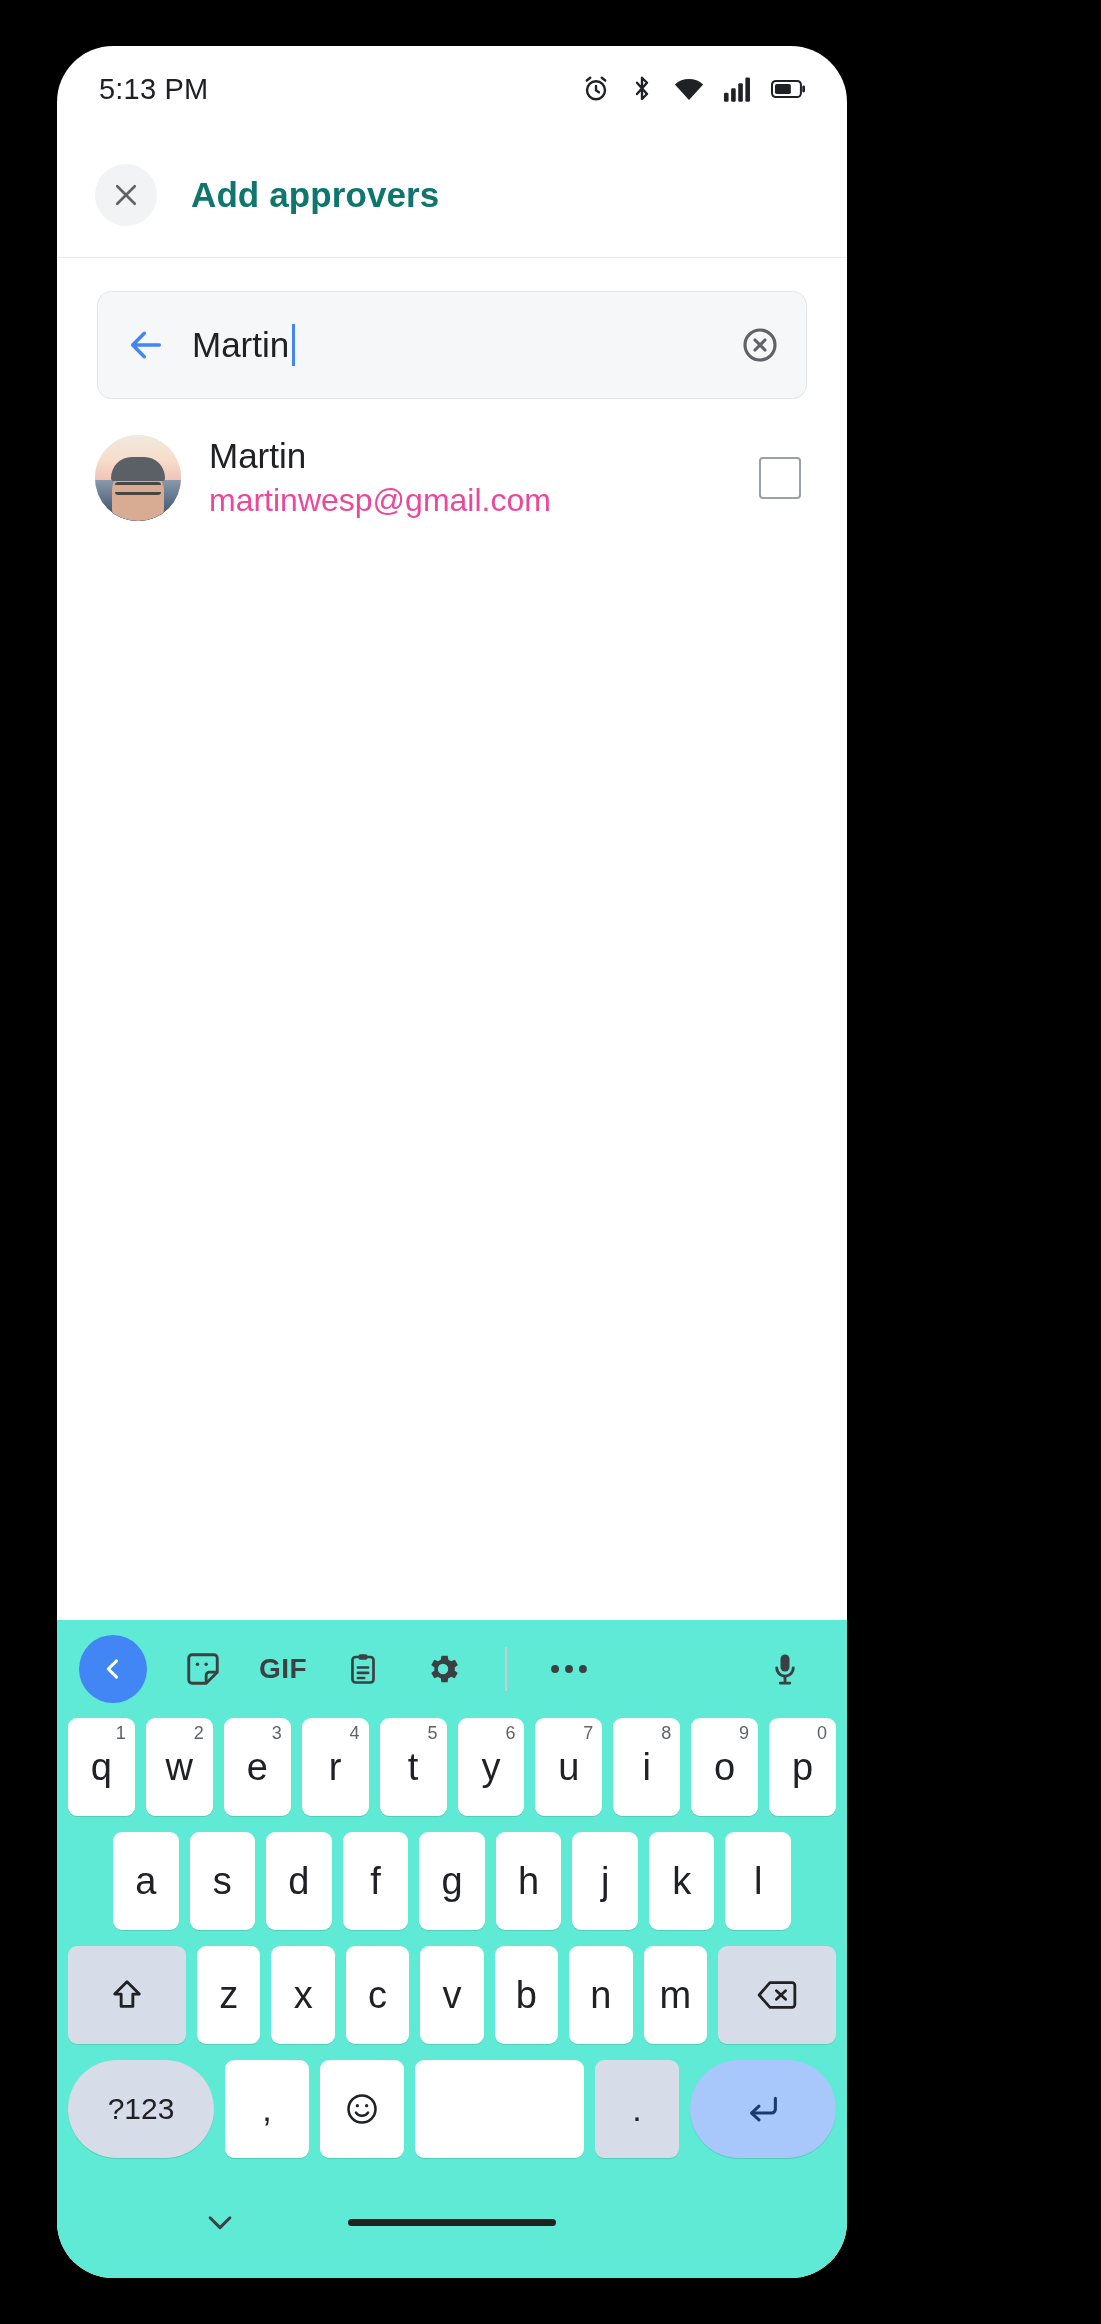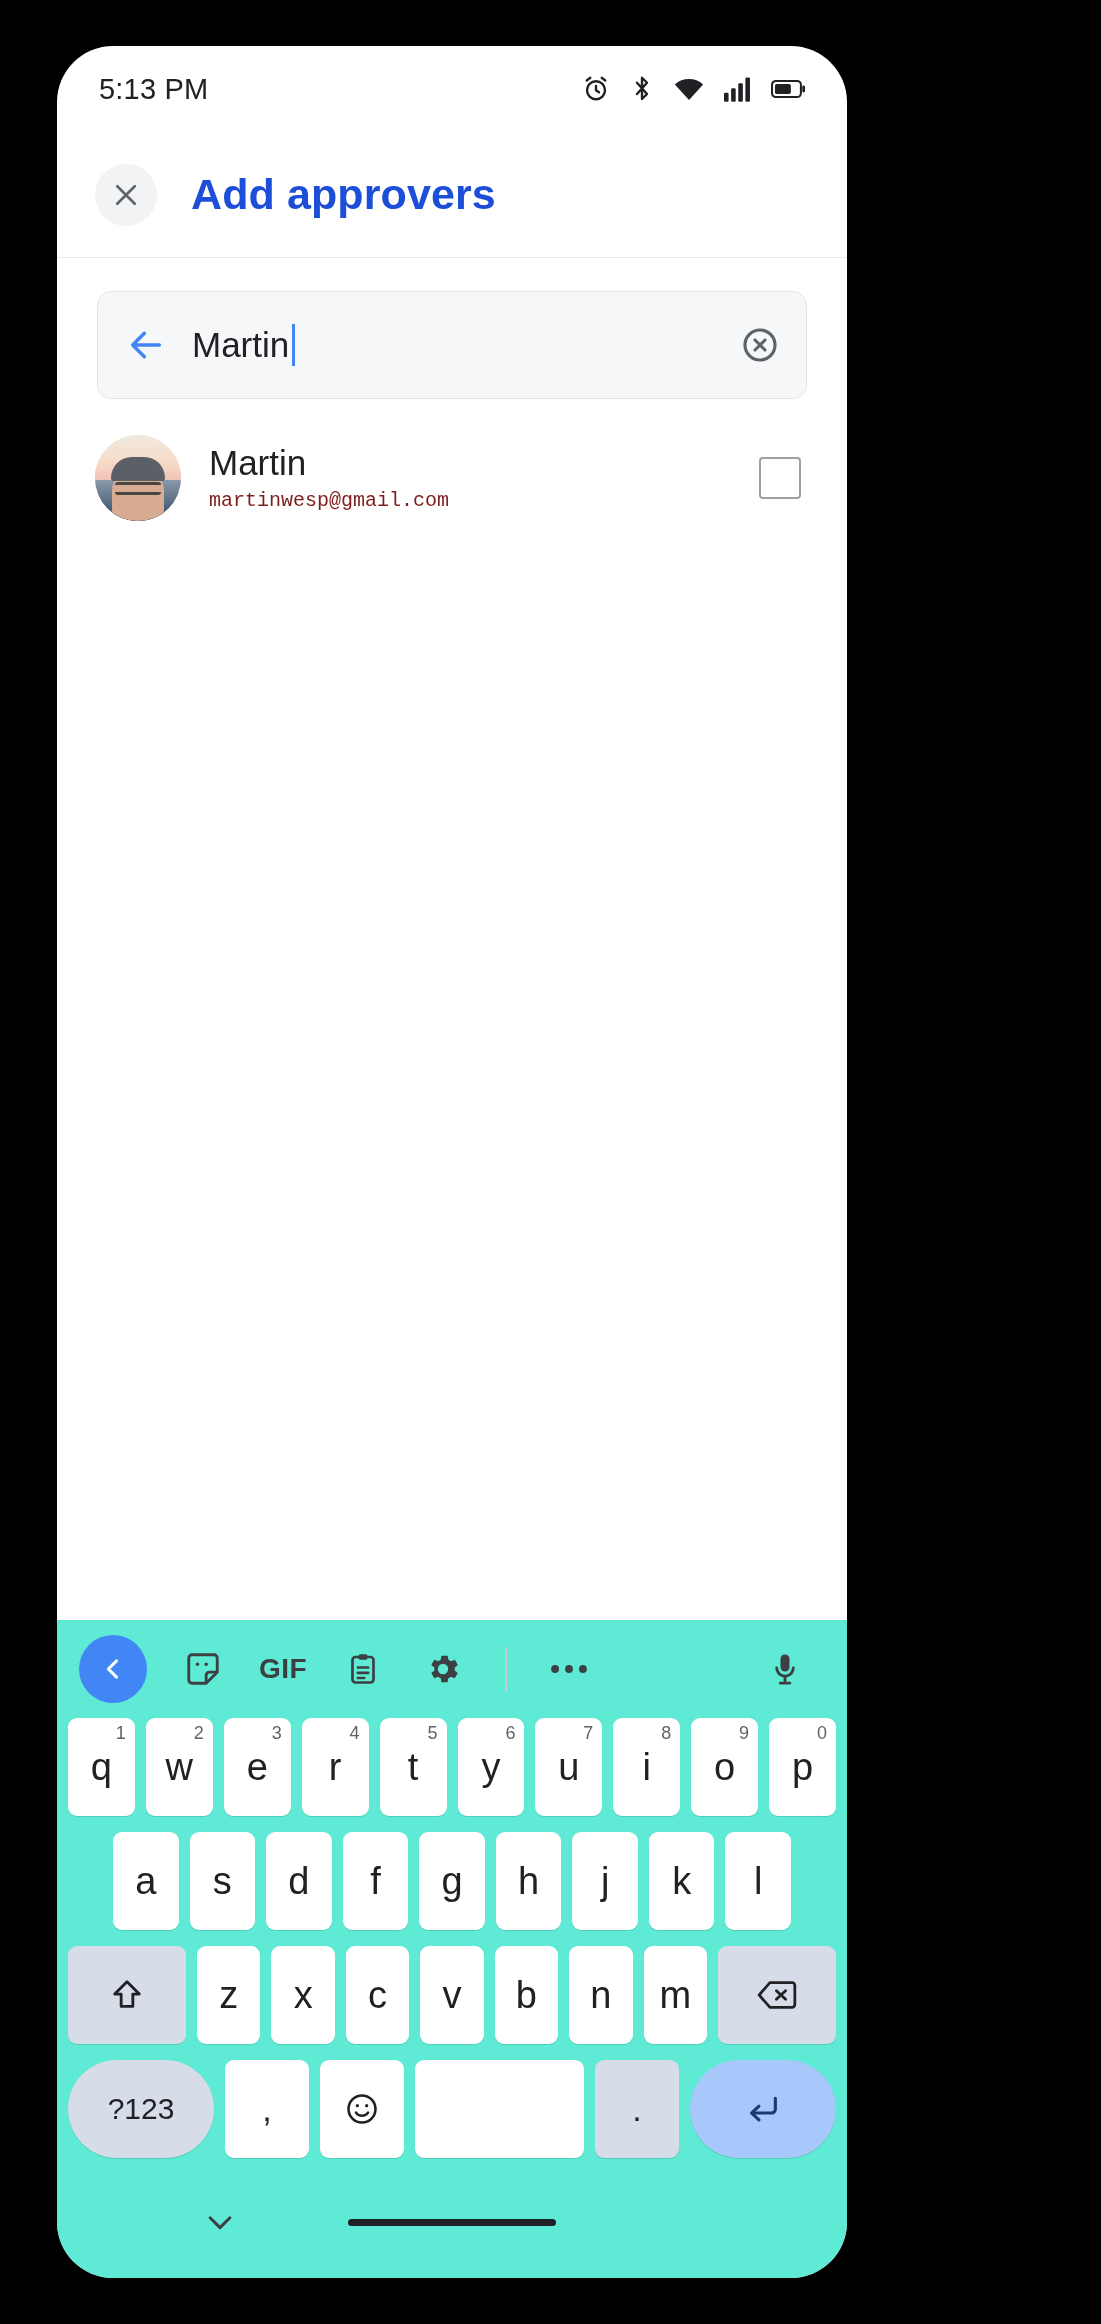--- a/index.html
+++ b/index.html
@@ -53,23 +53,23 @@
     border-bottom: 1px solid #e8eaed;
   }
   .close-btn {
     width: 62px; height: 62px;
     border-radius: 50%;
     background: #f1f3f4;
     display: flex; align-items: center; justify-content: center;
     flex: 0 0 auto;
   }
   .appbar-title {
-    font-size: 43px;
+    font-size: 35px;
     font-weight: bold;
-    color: #1d4ed8;
+    color: #0f766e;
     letter-spacing: .1px;
   }
 
   
   .search-wrap {
     padding: 33px 40px 0 40px;
     flex: 0 0 auto;
   }
   .search-box {
     height: 108px;
@@ -169,24 +169,23 @@
     display: flex;
     flex-direction: column;
     gap: 9px;
   }
   .contact-name {
     font-size: 35px;
     color: #202124;
     line-height: 1.05;
   }
   .contact-email {
-    font-size: 20px;
-    color: #7f1d1d;
+    font-size: 32px;
+    color: #ec4899;
     line-height: 1.05;
-    font-family: Liberation Mono, monospace;
   }
   .checkbox {
     width: 42px; height: 42px;
     border: 2px solid #9aa0a6;
     border-radius: 4px;
     flex: 0 0 auto;
     margin-right: 6px;
   }
 
   

